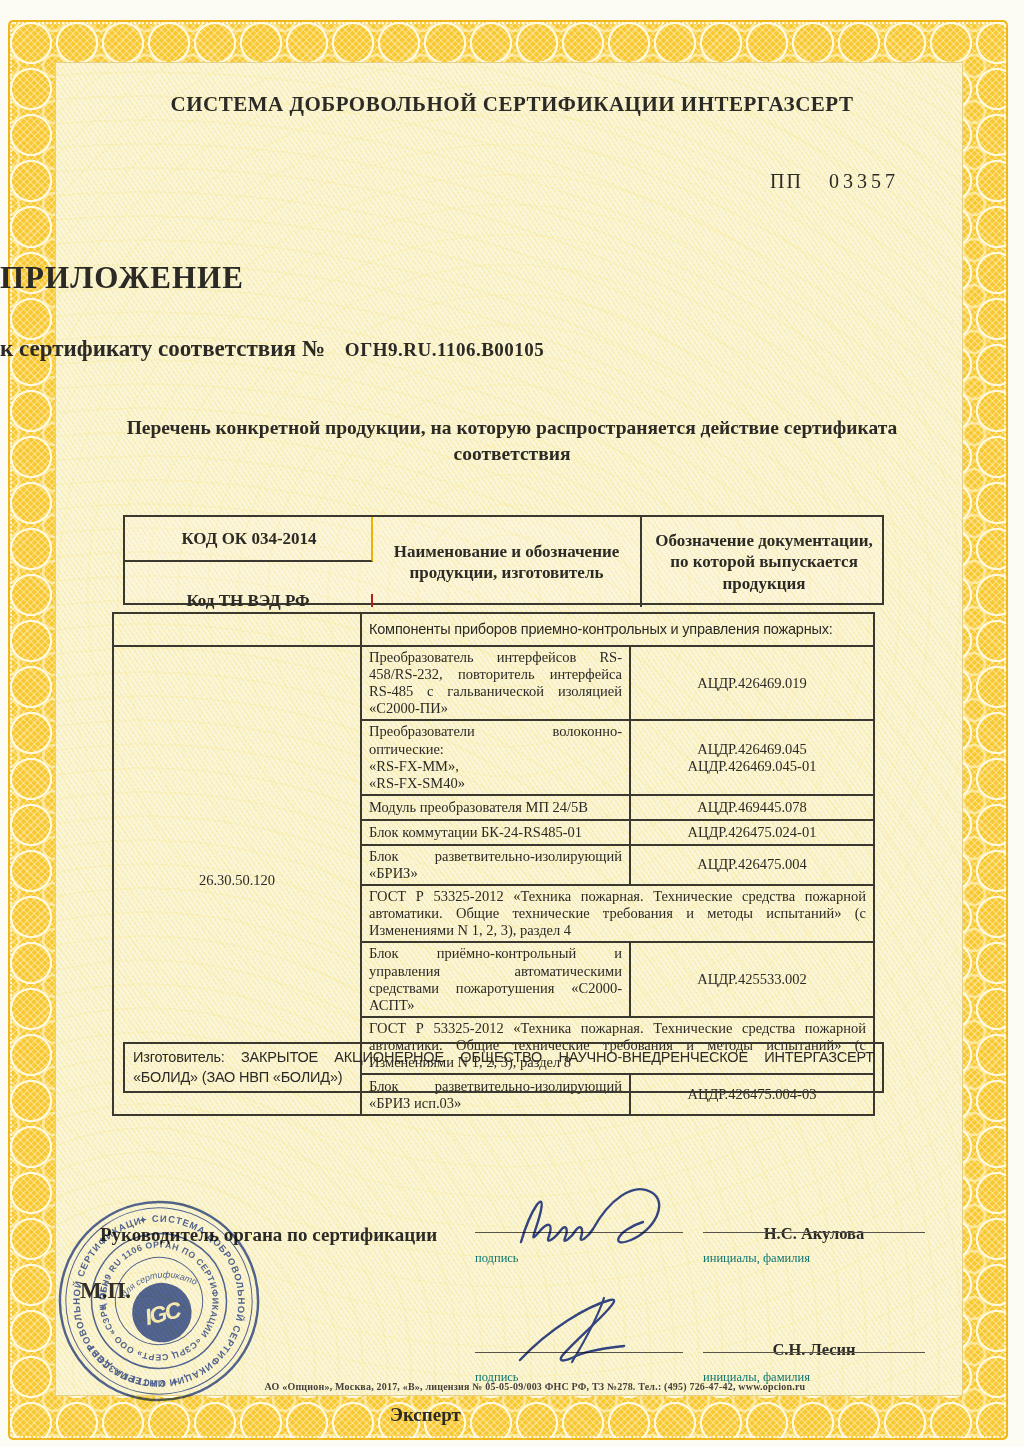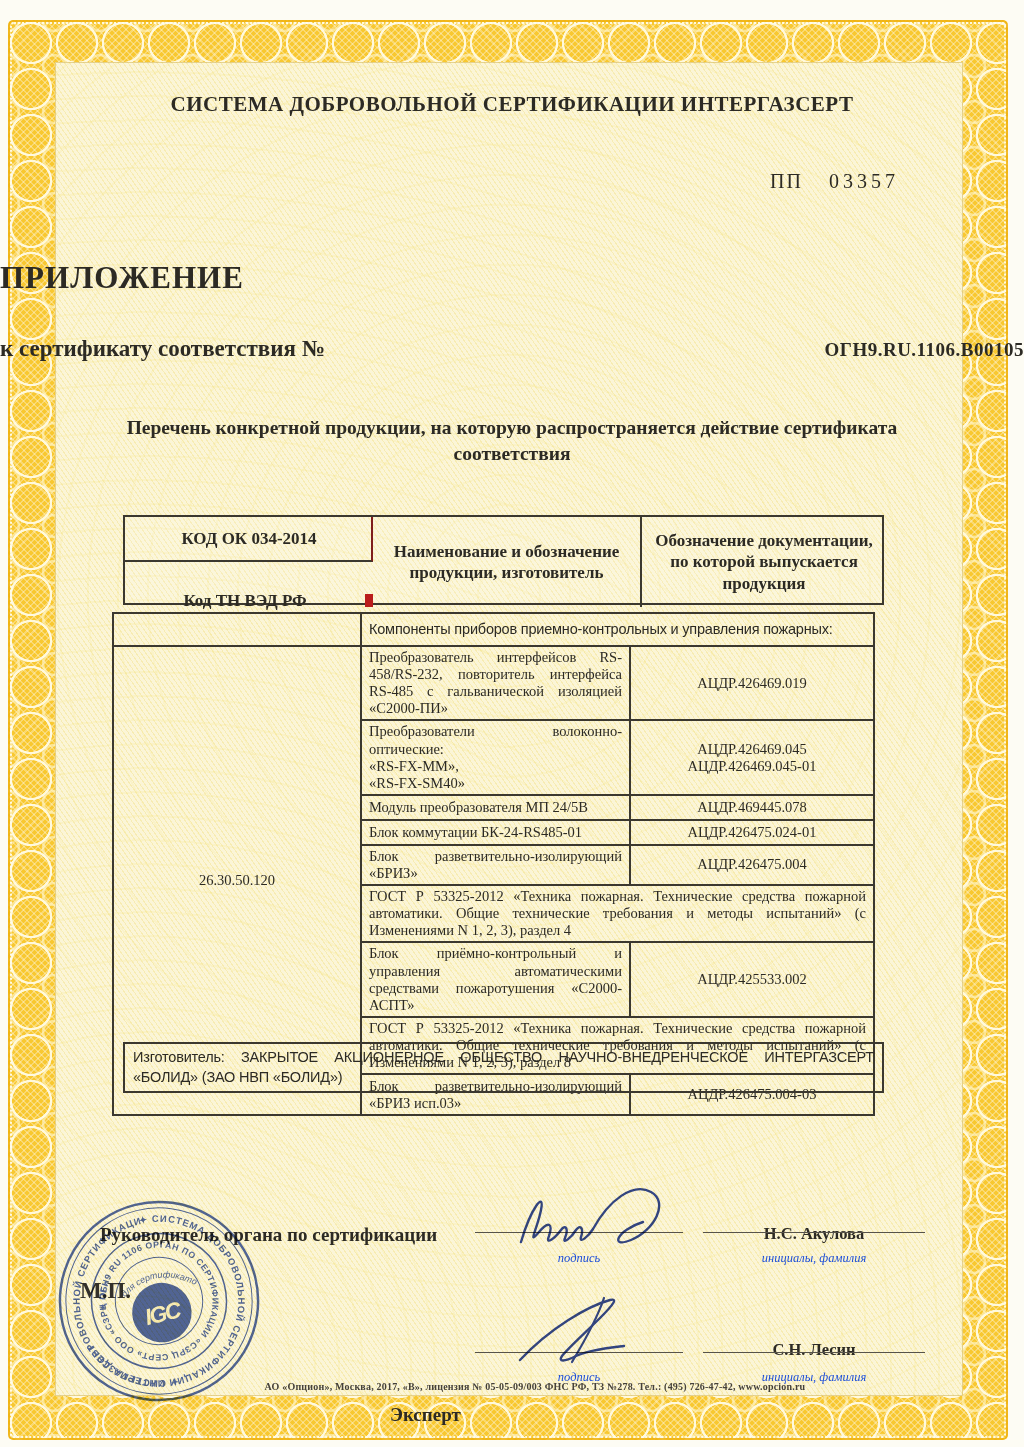--- a/index.html
+++ b/index.html
@@ -26,34 +26,34 @@
           repeating-radial-gradient(circle at 10% 98%, rgba(246,230,140,.22) 0 2px, rgba(0,0,0,0) 2px 24px),
           repeating-linear-gradient(55deg, rgba(238,214,92,.30) 0 1px, rgba(0,0,0,0) 1px 4px);
         box-shadow:inset 0 0 0 1px rgba(212,181,86,.55);}
   
   .sys-title{position:absolute;top:92px;left:0;right:0;text-align:center;
         font-size:21px;font-weight:bold;letter-spacing:.5px;}
   .form-no{position:absolute;top:170px;left:770px;font-size:20px;letter-spacing:2px;white-space:nowrap;}
   .form-no .num{margin-left:26px;letter-spacing:4px;}
   .doc-title{position:absolute;top:260px;left:0;right:0;
         font-size:31px;font-weight:bold;letter-spacing:1px;}
-  .cert-line{position:absolute;top:336px;left:0;right:0;display:flex;justify-content:space-between;
+  .cert-line{position:absolute;top:336px;left:0;right:0;display:flex;justify-content:flex-start;
         align-items:baseline;gap:20px;}
   .cert-line .pre{font-size:23px;font-weight:bold;}
   .cert-line .no{font-size:19px;font-weight:bold;letter-spacing:.5px;}
   .descr{position:absolute;top:415px;left:92px;width:840px;text-align:center;
         font-size:19.5px;font-weight:bold;line-height:1.35;}
   
   .thead{position:absolute;top:515px;left:123px;width:761px;height:90px;
         display:grid;grid-template-columns:248px 269px 244px;grid-template-rows:45px 45px;
         border:2px solid #3b382f;box-sizing:border-box;background:rgba(255,255,255,.12);}
   .thead .hc{display:flex;align-items:center;justify-content:center;text-align:center;
         font-weight:bold;font-size:17px;line-height:1.25;padding:2px 6px;box-sizing:border-box;}
-  .hc.c1a{grid-column:1;grid-row:1;border-right:2px solid #7f1d1d;border-bottom:2px solid #3b382f;padding-left:8px;}
-  .hc.c1b{grid-column:1;grid-row:2;border-right:8px solid #b91c1c;margin-top:32px;}
+  .hc.c1a{grid-column:1;grid-row:1;border-right:2px solid #eab308;border-bottom:2px solid #3b382f;padding-left:8px;}
+  .hc.c1b{grid-column:1;grid-row:2;border-right:2px solid #b91c1c;margin-top:32px;}
   .hc.c2{grid-column:2;grid-row:1 / span 2;border-right:2px solid #3b382f;}
   .hc.c3{grid-column:3;grid-row:1 / span 2;}
   
   .tbody-wrap{position:absolute;top:612px;left:112px;width:761px;}
   table.products{border-collapse:collapse;width:761px;table-layout:fixed;}
   table.products td{border:2px solid #3b382f;font-size:14.5px;line-height:1.18;
         padding:2px 7px;vertical-align:middle;box-sizing:border-box;}
   td.blank{border-bottom:2px solid #3b382f;}
   td.group{font-size:13.5px;vertical-align:top;font-family:"Liberation Sans",sans-serif;letter-spacing:-.2px;}
   td.code{text-align:center;vertical-align:middle;font-size:15px;}
@@ -62,21 +62,21 @@
   td.full{text-align:justify;vertical-align:top;font-size:14.5px;}
   
   .manu{position:absolute;top:1042px;left:123px;width:761px;min-height:50px;
         border:2px solid #3b382f;box-sizing:border-box;padding:4px 8px;
         font-family:"Liberation Sans",sans-serif;font-size:14.5px;line-height:1.35;
         letter-spacing:-.2px;text-align:justify;}
   
   .sig-label{position:absolute;font-weight:bold;font-size:19px;white-space:nowrap;}
   .sig-name{position:absolute;font-weight:bold;font-size:16.5px;text-align:center;}
   .sig-line{position:absolute;border-bottom:1.5px solid #57534a;}
-  .sig-cap{position:absolute;font-size:12.5px;text-align:center;color:#1d4ed8;font-style:italic;}
+  .sig-cap{position:absolute;font-size:12.5px;text-align:left;color:#0f766e;}
   .mp{position:absolute;left:80px;top:1278px;font-size:23px;font-weight:bold;color:#33302a;}
   .imprint{position:absolute;top:1381px;left:0;right:0;text-align:center;
         font-size:10px;font-weight:bold;color:#45413a;letter-spacing:.2px;padding-left:46px;}
   
   .stamp{position:absolute;left:50px;top:1192px;width:218px;height:218px;
         transform:rotate(-14deg);opacity:.88;mix-blend-mode:multiply;}
   .ink{position:absolute;mix-blend-mode:multiply;}
 </style>
 </head>
 <body>

